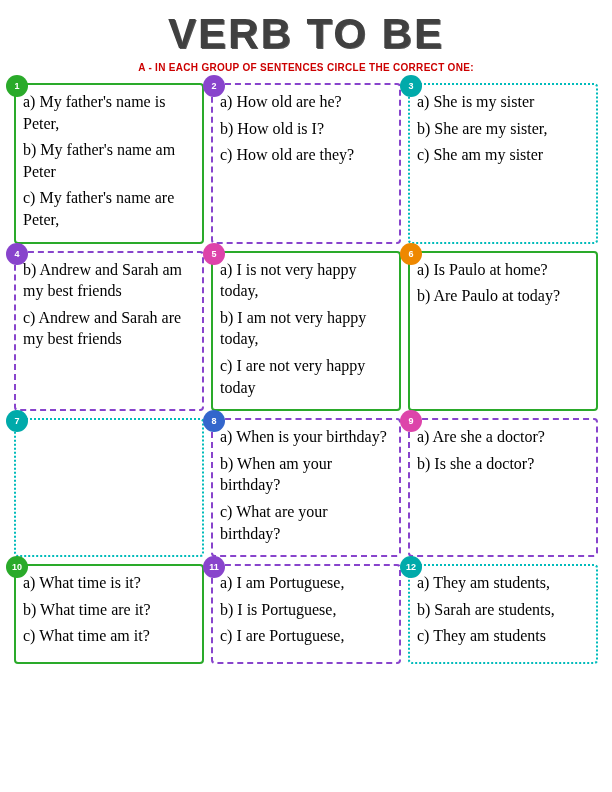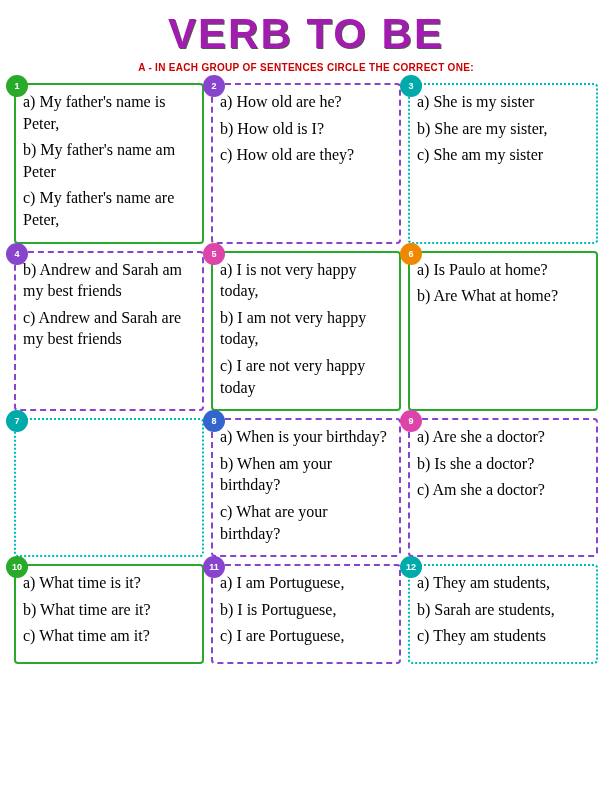--- a/index.html
+++ b/index.html
@@ -8,21 +8,21 @@
       min-height: 792px;
       background: #fff;
       font-family: 'Courier New', Courier, monospace;
       font-size: 11px;
       padding: 10px 14px;
     }
     h1 {
       text-align: center;
       font-size: 42px;
       font-weight: 900;
-      color: #a21caf;
+      color: #404040;
       letter-spacing: 2px;
       font-family: Arial Black, Impact, sans-serif;
       margin-bottom: 4px;
       text-shadow: 1px 1px 0 #555;
     }
     .subtitle {
       text-align: center;
       font-size: 10px;
       font-family: Arial, sans-serif;
       font-weight: bold;
@@ -130,40 +130,39 @@
       <ul class="options">
         <li>a)  I is not very happy today,</li>
         <li>b)  I am not very happy today,</li>
         <li>c)  I are not very happy today</li>
       </ul>
     </div>
     <div class="card green">
       <div class="badge orange">6</div>
       <ul class="options">
         <li>a)  Is Paulo at home?</li>
-        <li>b)  Are What at home?</li>
+        <li>b)  Are Paulo at today?</li>
       </ul>
     </div>
     <div class="card teal">
       <div class="badge teal">7</div>
     </div>
     <div class="card purple">
       <div class="badge blue">8</div>
       <ul class="options">
         <li>a)  When is your birthday?</li>
         <li>b)  When am your birthday?</li>
         <li>c)  What are your birthday?</li>
       </ul>
     </div>
     <div class="card purple">
       <div class="badge pink">9</div>
       <ul class="options">
         <li>a)  Are she a doctor?</li>
         <li>b)  Is she a doctor?</li>
-        <li>c)  Am she a doctor?</li>
       </ul>
     </div>
     <div class="card green">
       <div class="badge green">10</div>
       <ul class="options">
         <li>a)  What time is it?</li>
         <li>b)  What time are it?</li>
         <li>c)  What time am it?</li>
       </ul>
     </div>

